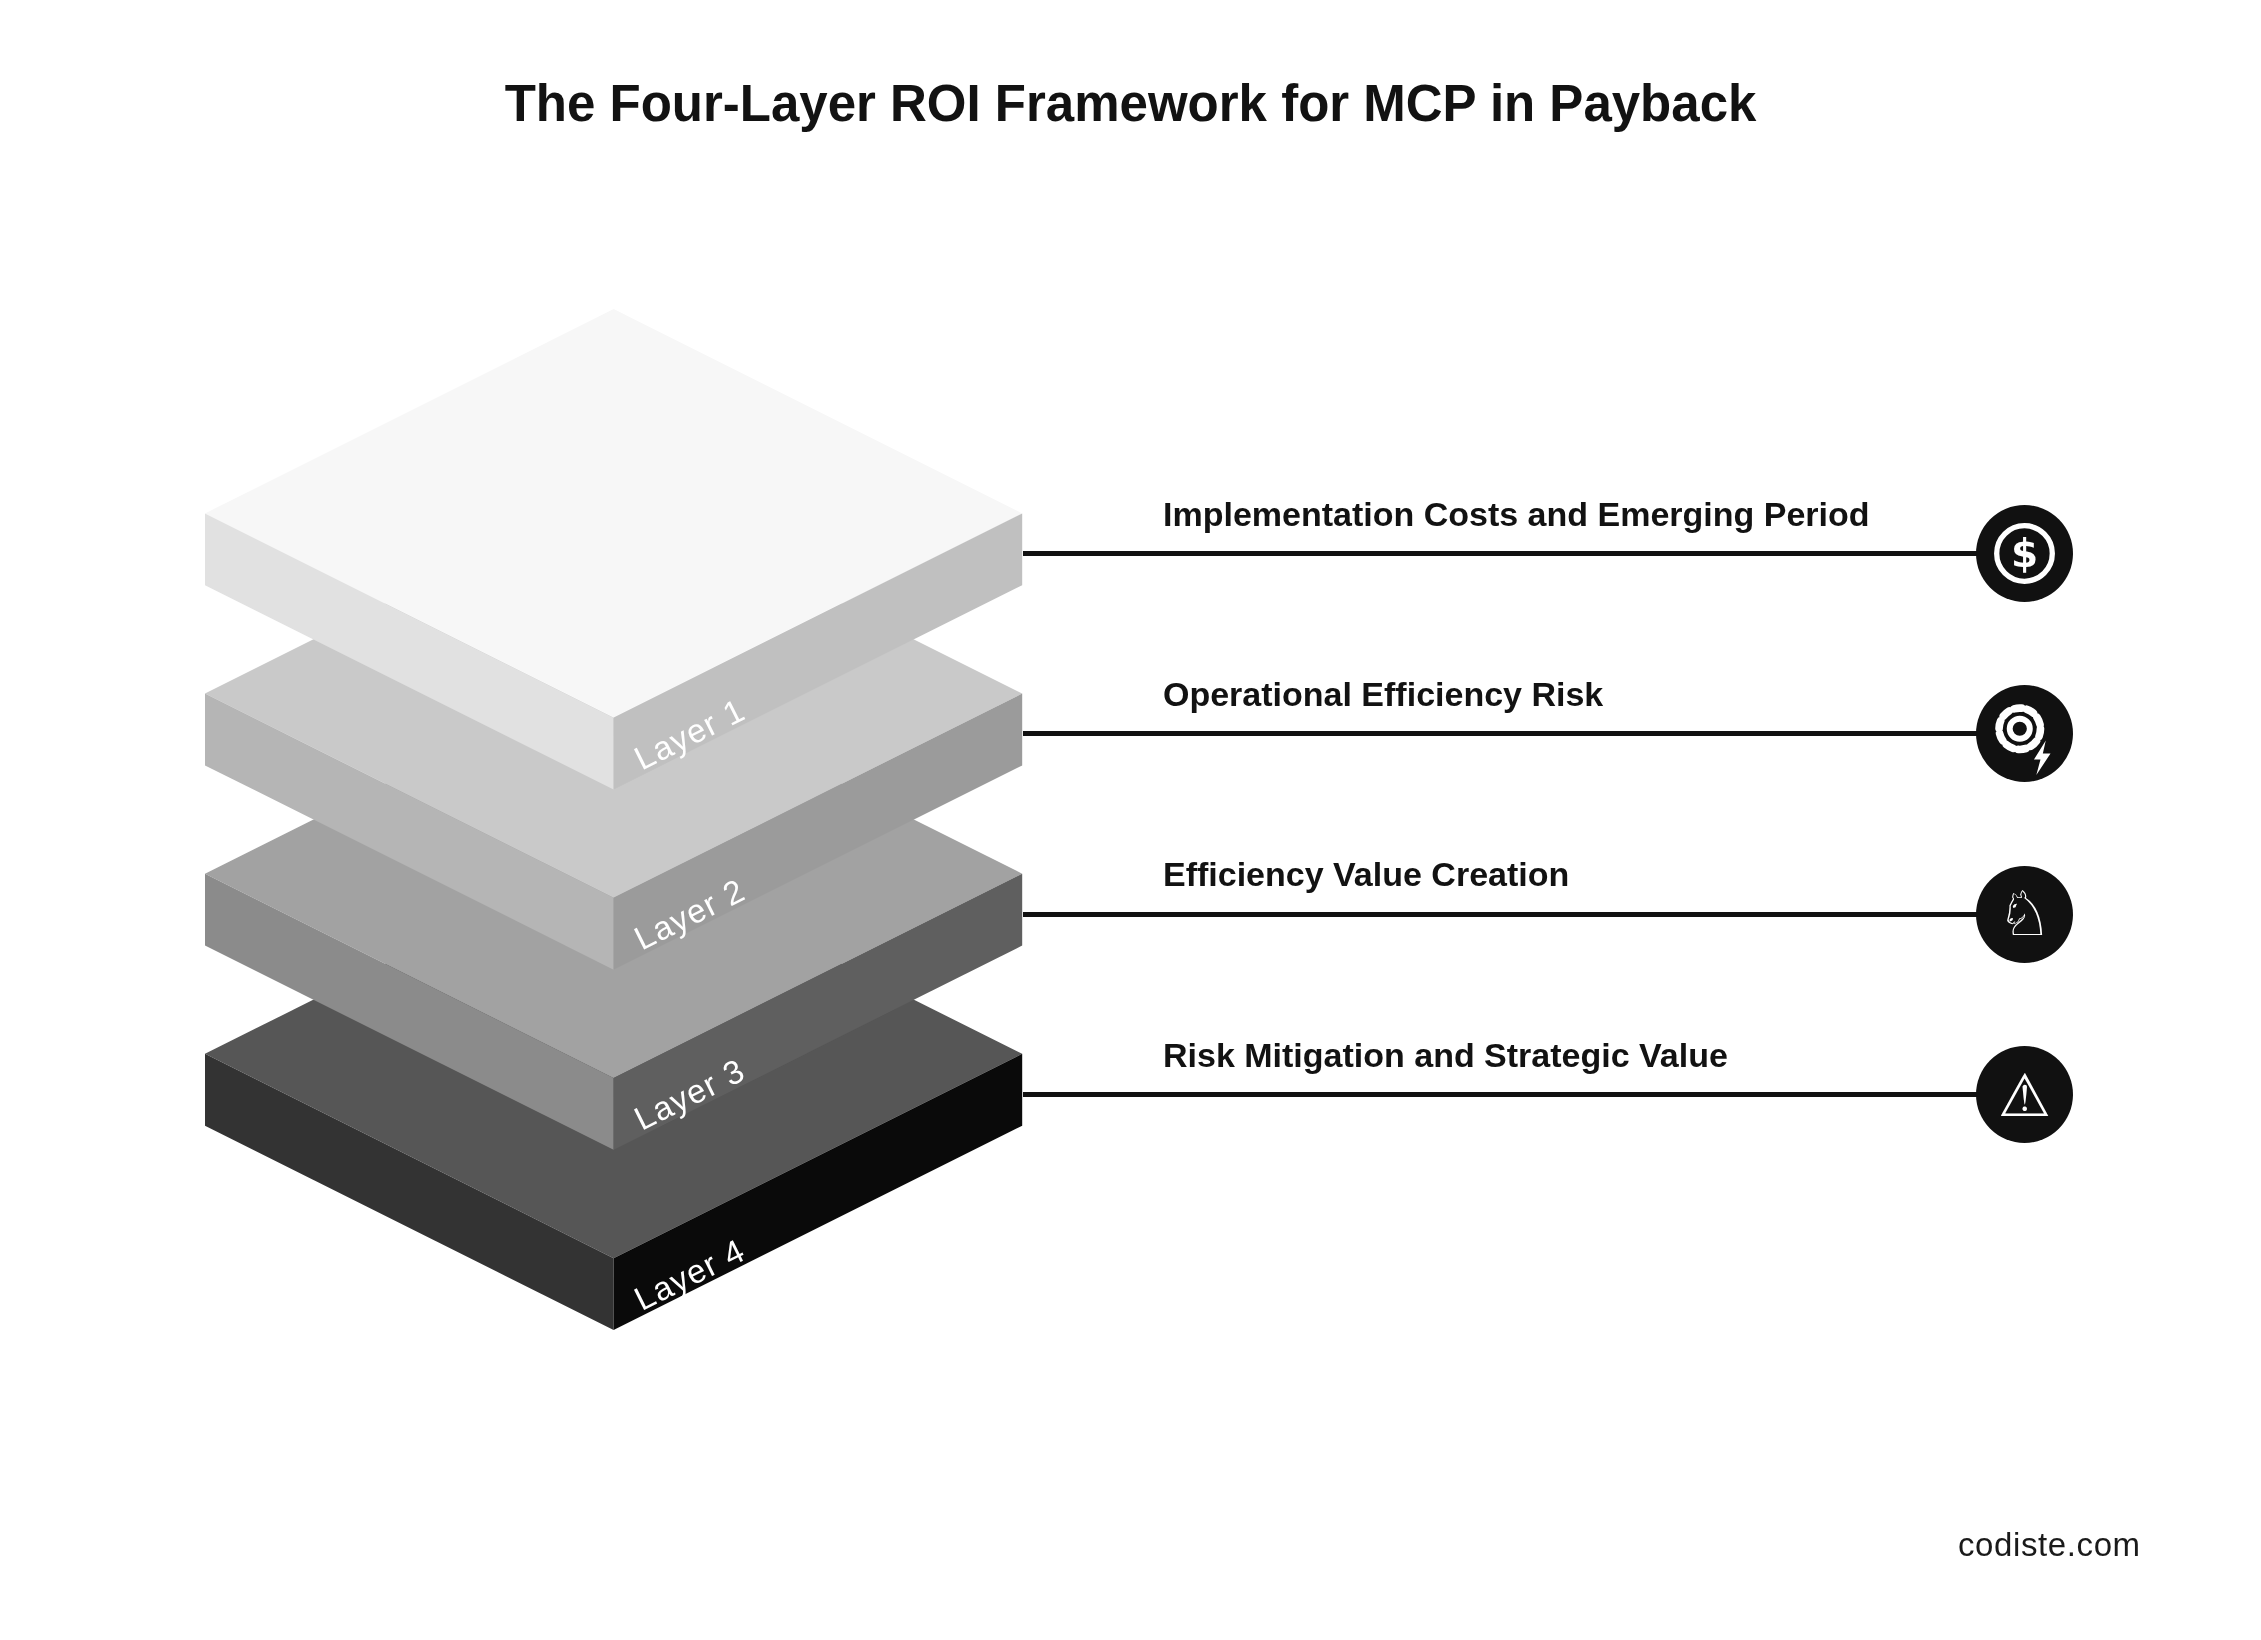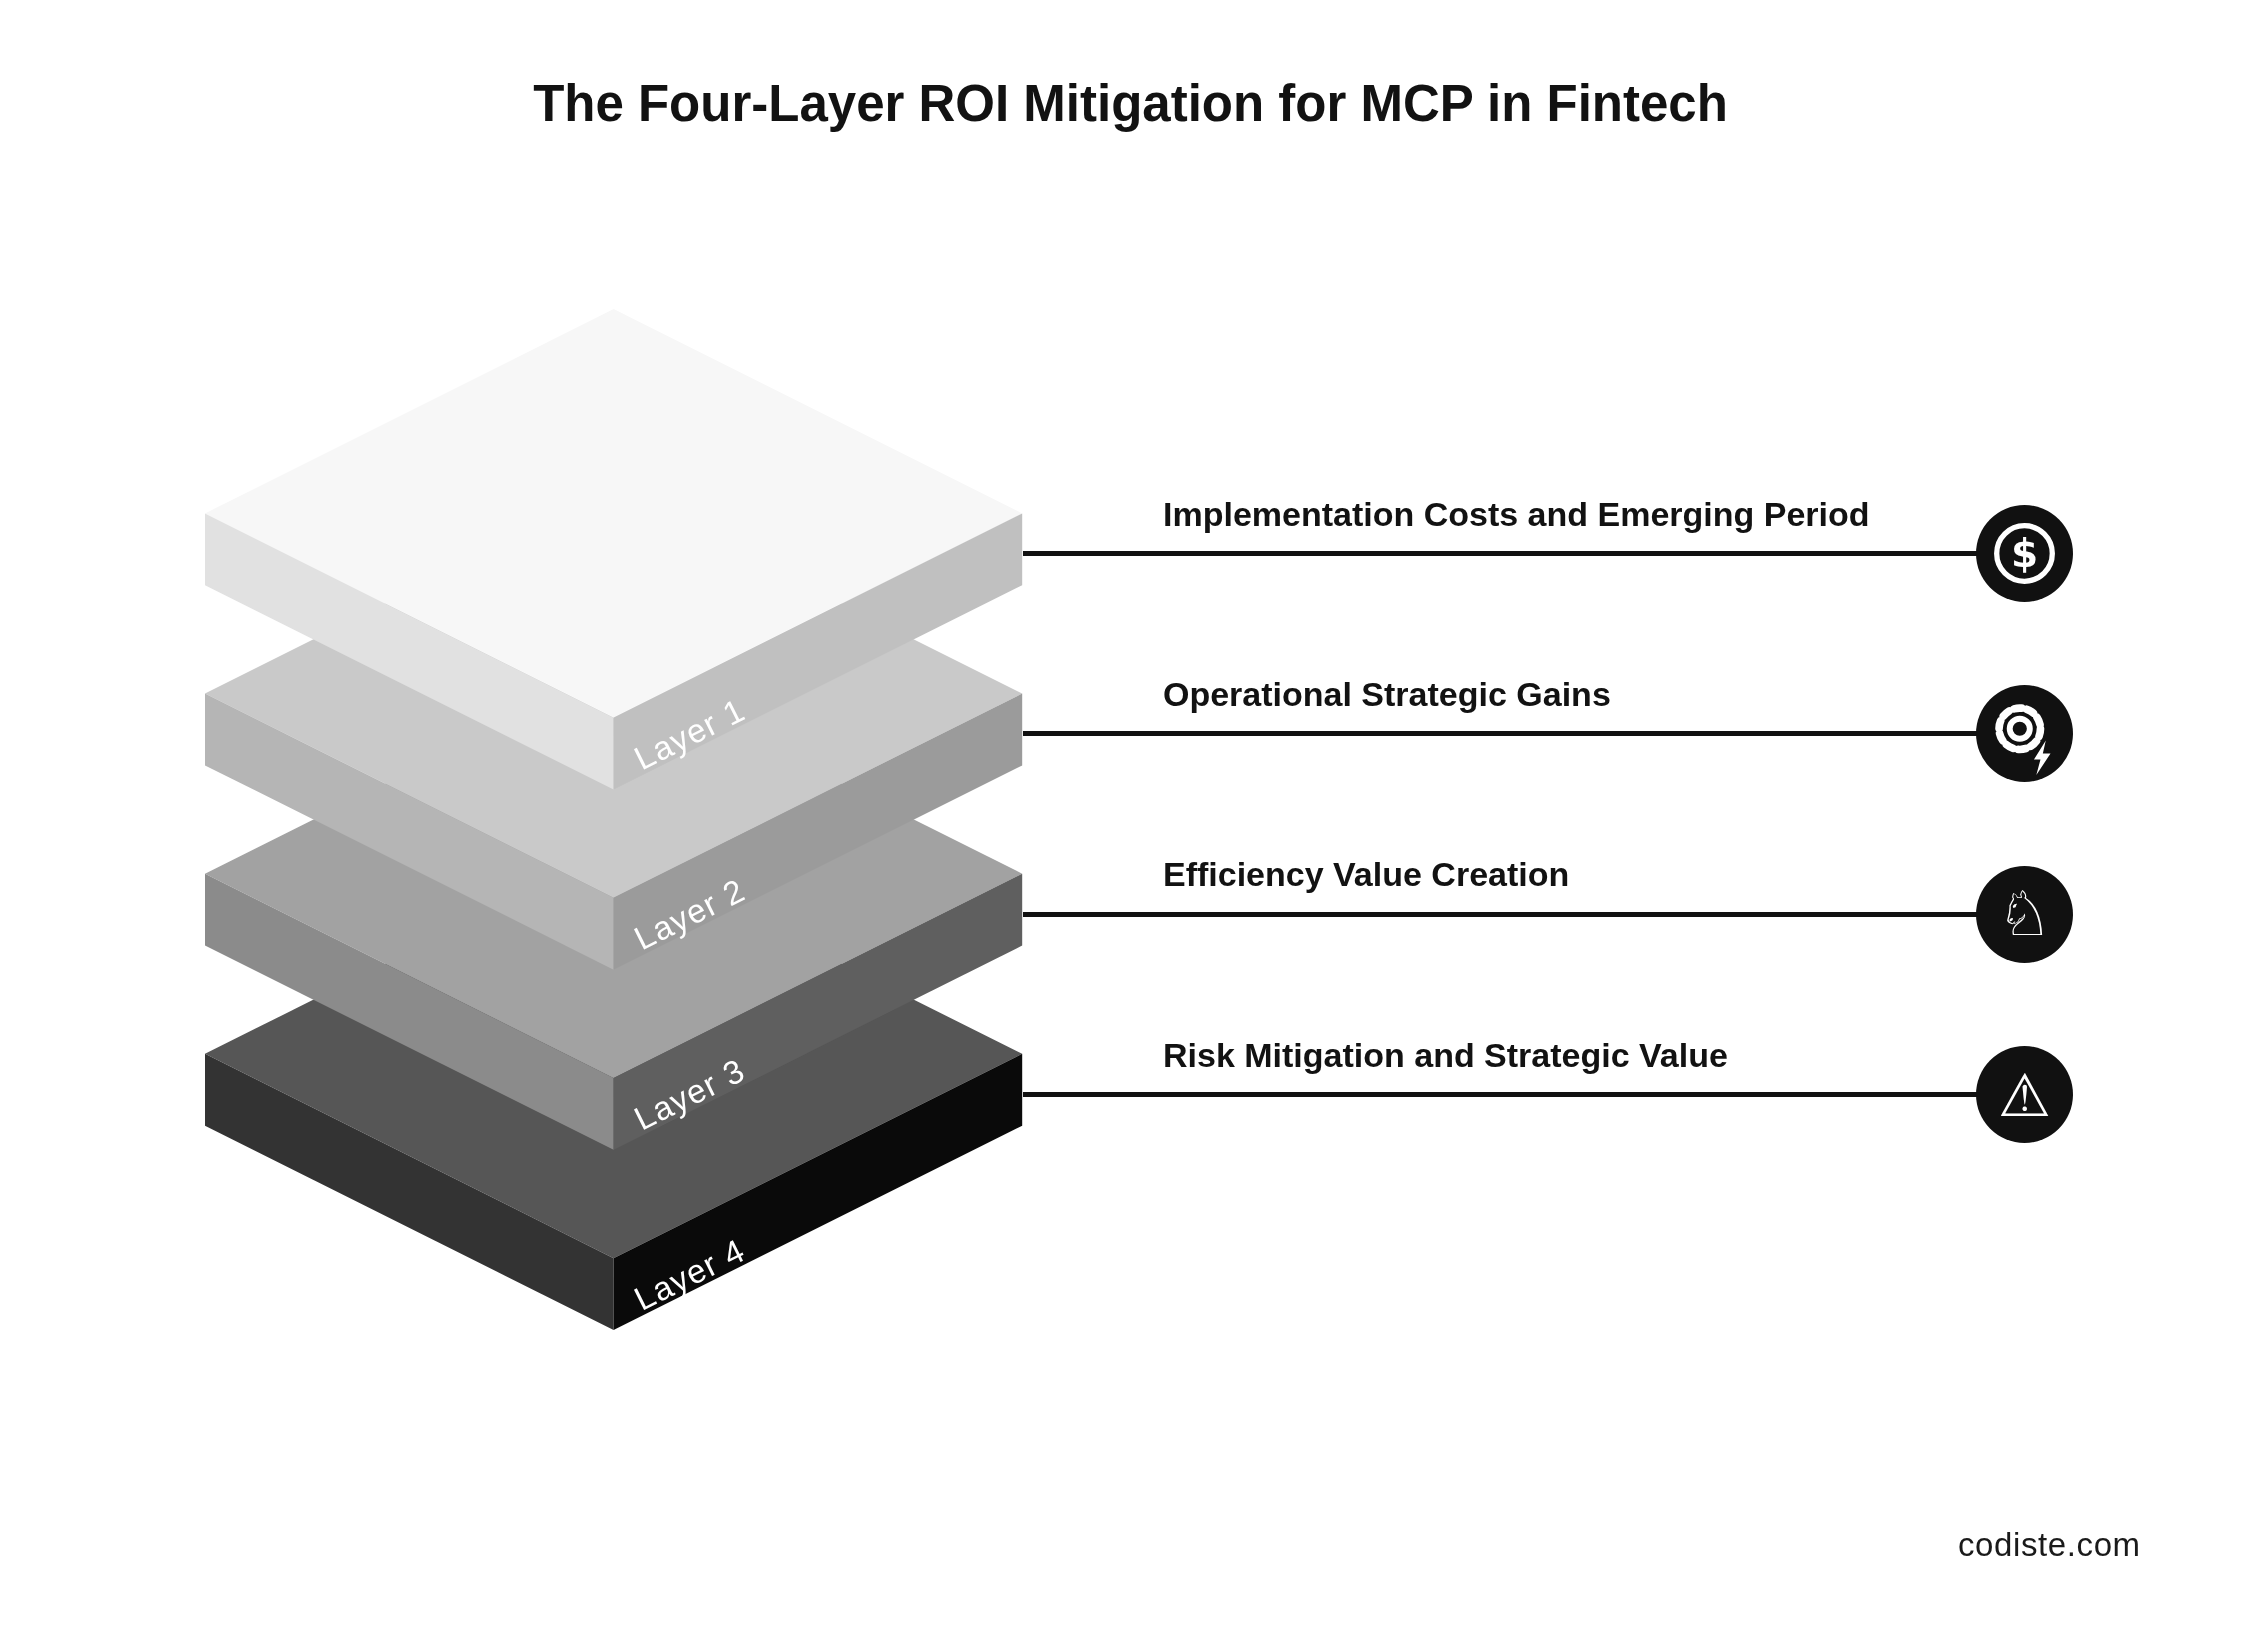--- a/index.html
+++ b/index.html
@@ -21,21 +21,21 @@
                 color:#111111;letter-spacing:0.3px;white-space:nowrap;}
   .website{position:absolute;left:1937px;top:1526px;font-size:33px;font-weight:400;
            color:#1a1a1a;letter-spacing:0.6px;margin-left:21px;}
   .icon-glyph{font-family:"DejaVu Sans",sans-serif;}
 </style>
 </head>
 <body>
 
 <div id="canvas">
 
-  <div class="title">The Four-Layer ROI Mitigation for MCP in Fintech</div>
+  <div class="title">The Four-Layer ROI Framework for MCP in Payback</div>
 
   <svg class="stack-svg" width="1060" height="1413" viewBox="0 0 1800 2400">
 
     <g>
       <polygon points="1042,1443 1736,1790 1042,2137 348,1790" fill="#565656"></polygon>
       <polygon points="348,1790 1042,2137 1042,2259 348,1912" fill="#333333"></polygon>
       <polygon points="1736,1790 1042,2137 1042,2259 1736,1912" fill="#0a0a0a"></polygon>
       <text class="layer-label" transform="translate(1090,2227) rotate(-26.57)" fill="#ffffff">Layer 4</text>
     </g>
 
@@ -64,21 +64,21 @@
   <div class="row-label" style="top:497px">Implementation Costs and Emerging Period</div>
   <div class="connector" style="top:551px"></div>
   <div class="icon-badge" style="top:505px">
     <svg width="97" height="97" viewBox="0 0 164 164">
       <circle cx="82" cy="82" r="82" fill="#111111"></circle>
       <circle cx="82" cy="82" r="47" fill="none" stroke="#ffffff" stroke-width="9"></circle>
       <text x="82" y="105" text-anchor="middle" font-size="66" font-weight="bold" fill="#ffffff" class="icon-glyph">$</text>
     </svg>
   </div>
 
-  <div class="row-label" style="top:677px">Operational Strategic Gains</div>
+  <div class="row-label" style="top:677px">Operational Efficiency Risk</div>
   <div class="connector" style="top:731px"></div>
   <div class="icon-badge" style="top:685px">
     <svg width="97" height="97" viewBox="0 0 164 164">
       <circle cx="82" cy="82" r="82" fill="#111111"></circle>
       <circle cx="74" cy="74" r="35" fill="none" stroke="#ffffff" stroke-width="13" stroke-dasharray="13 9" stroke-linecap="round"></circle>
       <circle cx="74" cy="74" r="17" fill="none" stroke="#ffffff" stroke-width="10"></circle>
       <polygon points="118,94 98,126 109,126 102,152 126,116 113,116" fill="#ffffff"></polygon>
     </svg>
   </div>
 

